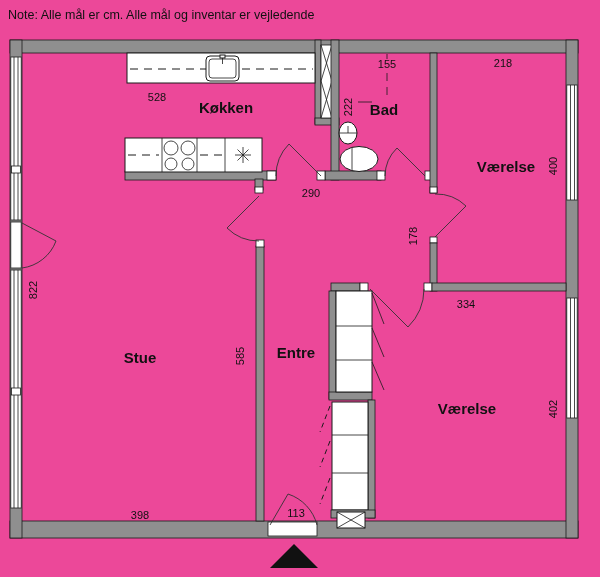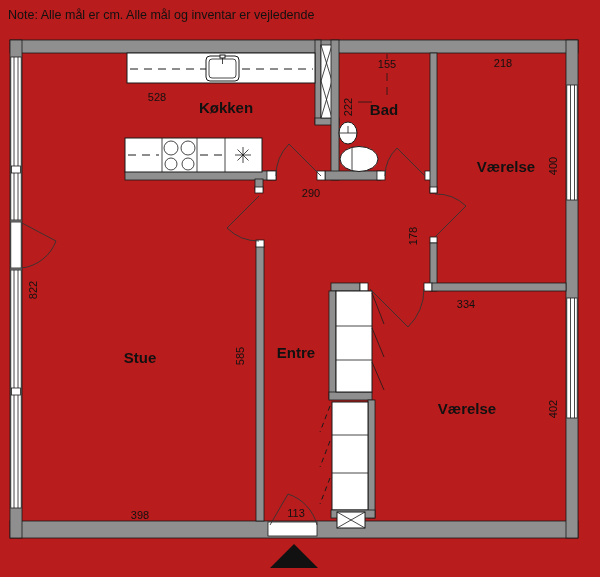--- a/index.html
+++ b/index.html
@@ -1,16 +1,16 @@
 <!DOCTYPE html>
 <html><head>
 <meta charset="utf-8">
 <style>
   html,body{margin:0;padding:0;background:#fff;}
-  .page{position:relative;width:600px;height:577px;background:#b91c1c;overflow:hidden;
+  .page{position:relative;width:600px;height:577px;background:#ec4899;overflow:hidden;
         font-family:"Liberation Sans",sans-serif;}
   svg{display:block;}
   svg text{font-family:"Liberation Sans",sans-serif;fill:#111;}
   .note-text{font-size:12.5px;}
   .dim{font-size:11px;}
   .room{font-size:15px;font-weight:bold;}
   .wall{fill:#8f8f8f;stroke:#1a1a1a;stroke-width:0.8;}
   .post{fill:#ffffff;stroke:#1a1a1a;stroke-width:0.8;}
   .fix{fill:#ffffff;stroke:#1a1a1a;stroke-width:1;}
   .thin{stroke:#1a1a1a;stroke-width:0.8;fill:none;}

